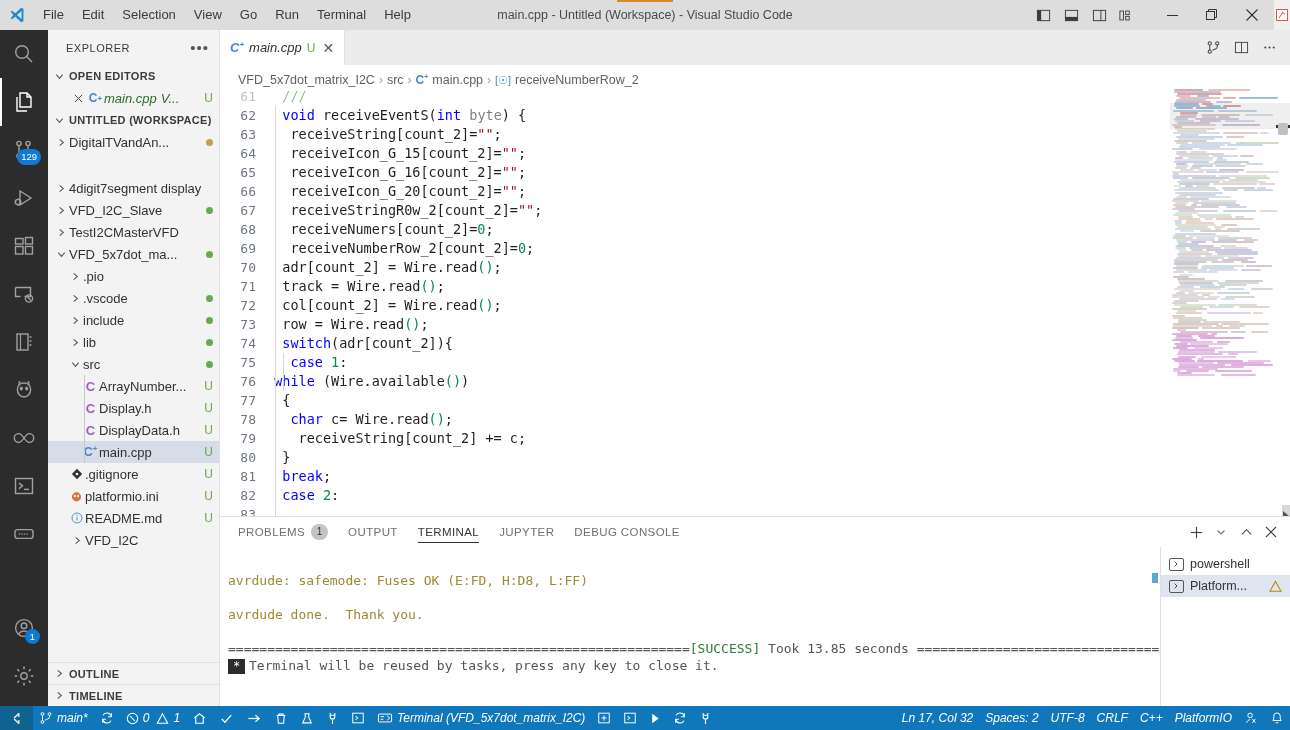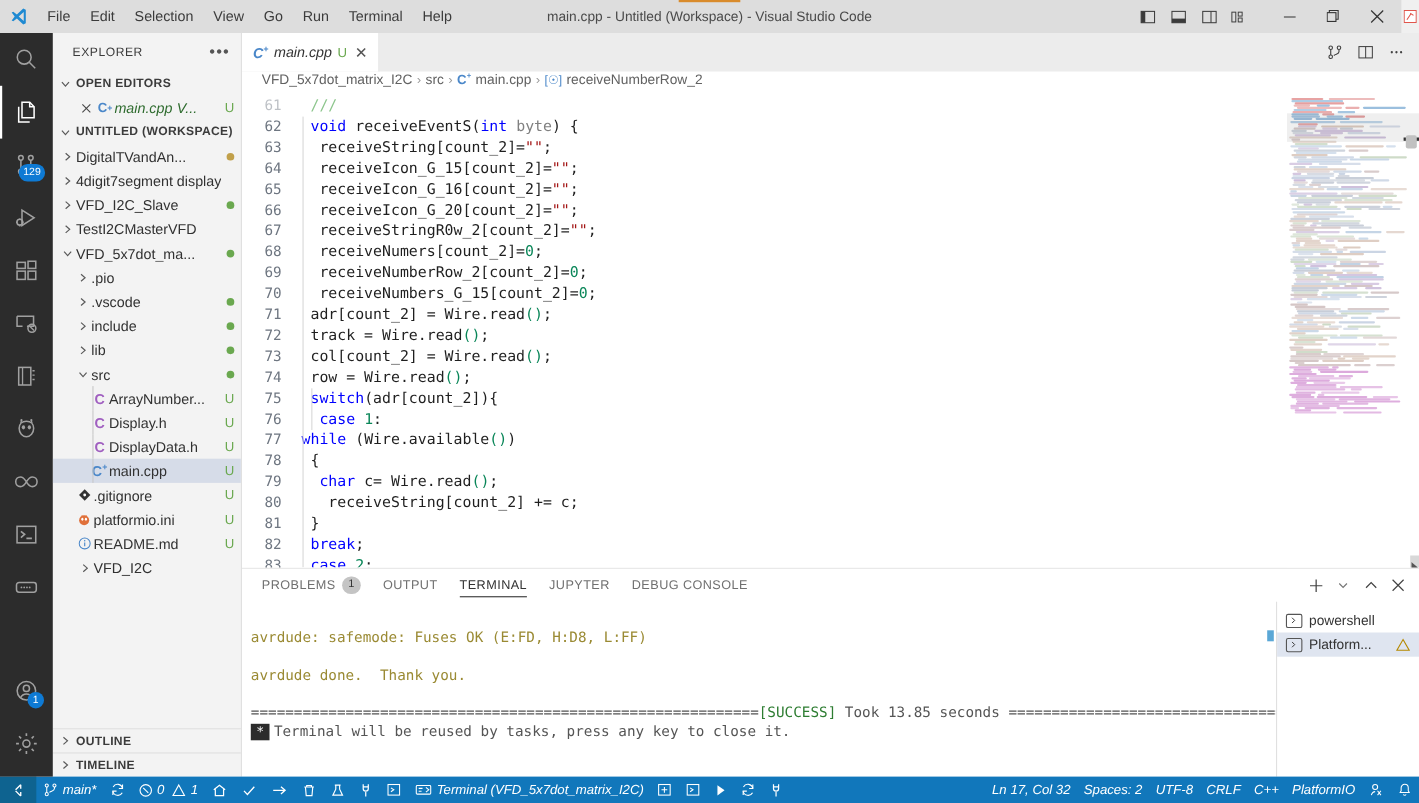--- a/index.html
+++ b/index.html
@@ -114,21 +114,21 @@
     background: #fff; border-right: 1px solid #e0e0e0; font-size: 13px; color: #333;
     font-style: italic; position: relative;
   }
   .tab .tlabel { font-style: italic; }
   .tab .tstatus { color: #6aa84f; font-style: normal; font-size: 12px; }
   .tab .tclose { color: #555; font-size: 14px; font-style: normal; padding: 0 2px; }
   .tabbar-actions { margin-left: auto; display: flex; align-items: center; gap: 2px; padding-right: 8px; }
   .tba { width: 26px; height: 35px; display: flex; align-items: center; justify-content: center; color: #424242; }
 
   .breadcrumb {
-    height: 22px; display: flex; align-items: flex-start; padding-left: 18px; gap: 4px;
+    height: 22px; display: flex; align-items: flex-end; padding-left: 18px; gap: 4px;
     font-size: 12.5px; color: #616161; flex: 0 0 22px; background: #fff;
   }
   .bc-sep { color: #9a9a9a; font-size: 12px; }
   .bc-item { display: flex; align-items: center; gap: 4px; }
   .bc-icon-cpp { color: #4a87c9; font-weight: bold; font-size: 12px; }
   .bc-icon-sym { color: #4a87c9; font-size: 11px; }
 
   .code-area { flex: 1 1 auto; display: flex; min-height: 0; position: relative; overflow: hidden; background:#fff; }
   .gutter {
     width: 46px; flex: 0 0 46px; text-align: right; padding-right: 10px;
@@ -453,21 +453,21 @@
       <div class="sb-list" id="tree">
           <div class="row" style="padding-left: 6px;">
             <span class="twisty">
               <svg width="11" height="11" viewBox="0 0 12 12">
                 <polyline points="4,2.5 8,6 4,9.5" fill="none" stroke="#5a5a5a" stroke-width="1.2"></polyline>
               </svg>
             </span>
             <span class="label">DigitalTVandAn...</span>
             <span class="rstatus"><span class="dot-y"></span></span>
           </div>
-          <div class="row" style="padding-left: 6px;">
+          <div class="row" style="padding-left: 6px; margin-top: 24px;">
             <span class="twisty">
               <svg width="11" height="11" viewBox="0 0 12 12">
                 <polyline points="4,2.5 8,6 4,9.5" fill="none" stroke="#5a5a5a" stroke-width="1.2"></polyline>
               </svg>
             </span>
             <span class="label">4digit7segment display</span>
           </div>
           <div class="row" style="padding-left: 6px;">
             <span class="twisty">
               <svg width="11" height="11" viewBox="0 0 12 12">
@@ -717,21 +717,20 @@
           <div class="code-lines" id="codelines">
               <div class="cl" style="opacity: 0.45;"><span class="">  </span><span class="cmt">///</span></div>
               <div class="cl"><span class="">  </span><span class="kw">void</span><span class=""> </span><span class="punc">receiveEventS</span><span class="punc">(</span><span class="kw">int</span><span class=""> </span><span class="param">byte</span><span class="punc">) {</span></div>
               <div class="cl"><span class="punc">   receiveString[count_2]=</span><span class="str">""</span><span class="punc">;</span></div>
               <div class="cl"><span class="punc">   receiveIcon_G_15[count_2]=</span><span class="str">""</span><span class="punc">;</span></div>
               <div class="cl"><span class="punc">   receiveIcon_G_16[count_2]=</span><span class="str">""</span><span class="punc">;</span></div>
               <div class="cl"><span class="punc">   receiveIcon_G_20[count_2]=</span><span class="str">""</span><span class="punc">;</span></div>
               <div class="cl"><span class="punc">   receiveStringR0w_2[count_2]=</span><span class="str">""</span><span class="punc">;</span></div>
               <div class="cl"><span class="punc">   receiveNumers[count_2]=</span><span class="num">0</span><span class="punc">;</span></div>
               <div class="cl"><span class="punc">   receiveNumberRow_2[count_2]=</span><span class="num">0</span><span class="punc">;</span></div>
-              <div class="cl"><span class="punc">   receiveNumbers_G_15[count_2]=</span><span class="num">0</span><span class="punc">;</span></div>
               <div class="cl"><span class="punc">  adr[count_2] = Wire.read</span><span class="pnum">()</span><span class="punc">;</span></div>
               <div class="cl"><span class="punc">  track = Wire.read</span><span class="pnum">()</span><span class="punc">;</span></div>
               <div class="cl"><span class="punc">  col[count_2] = Wire.read</span><span class="pnum">()</span><span class="punc">;</span></div>
               <div class="cl"><span class="punc">  row = Wire.read</span><span class="pnum">()</span><span class="punc">;</span></div>
               <div class="cl"><span class="">  </span><span class="kw">switch</span><span class="punc">(adr[count_2]){</span></div>
               <div class="cl"><span class="">   </span><span class="kw">case</span><span class=""> </span><span class="num">1</span><span class="punc">:</span></div>
               <div class="cl"><span class=""> </span><span class="kw">while</span><span class="punc"> (Wire.available</span><span class="pnum">()</span><span class="punc">)</span></div>
               <div class="cl"><span class="punc">  {</span></div>
               <div class="cl"><span class="">   </span><span class="kw">char</span><span class="punc"> c= Wire.read</span><span class="pnum">()</span><span class="punc">;</span></div>
               <div class="cl"><span class="punc">    receiveString[count_2] += c;</span></div>

